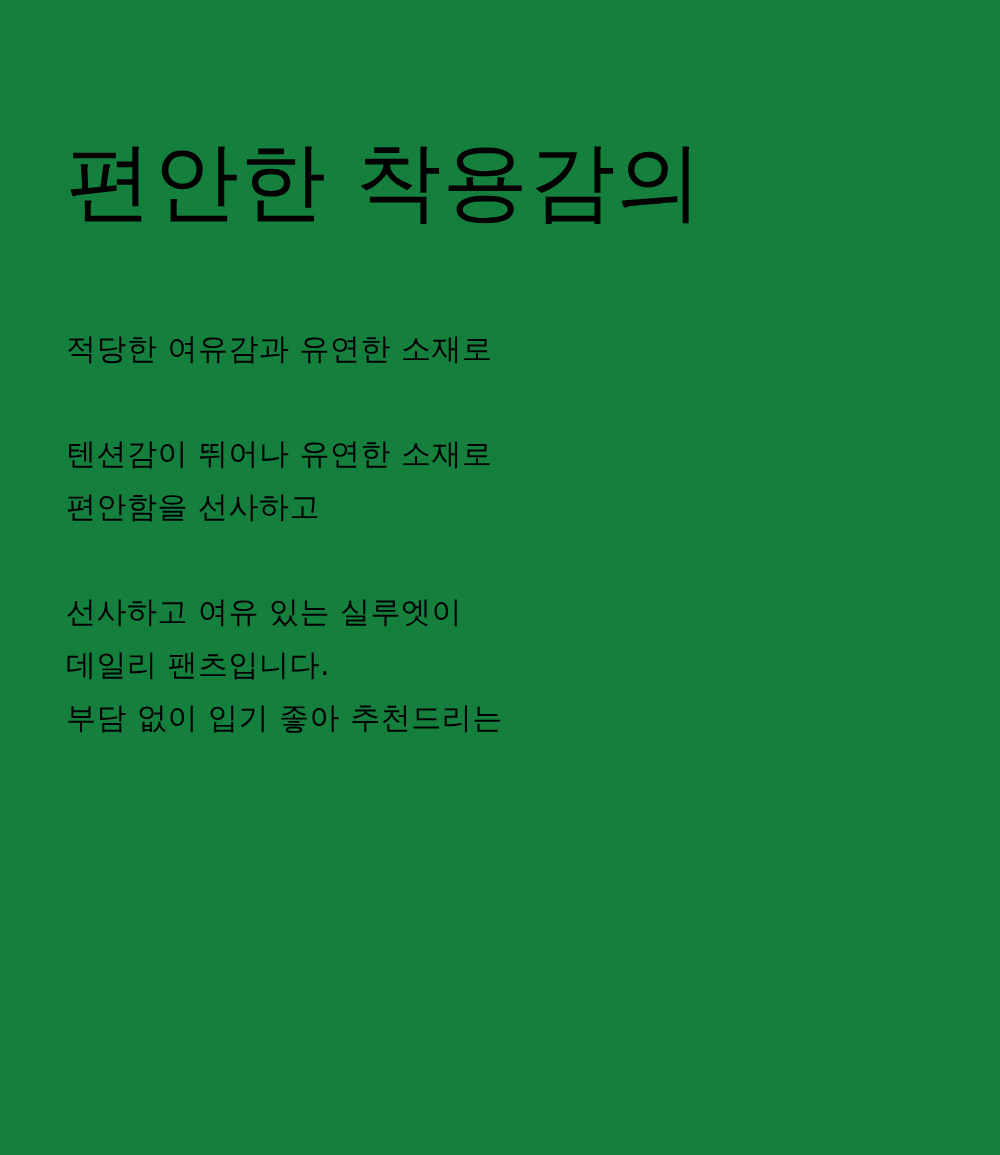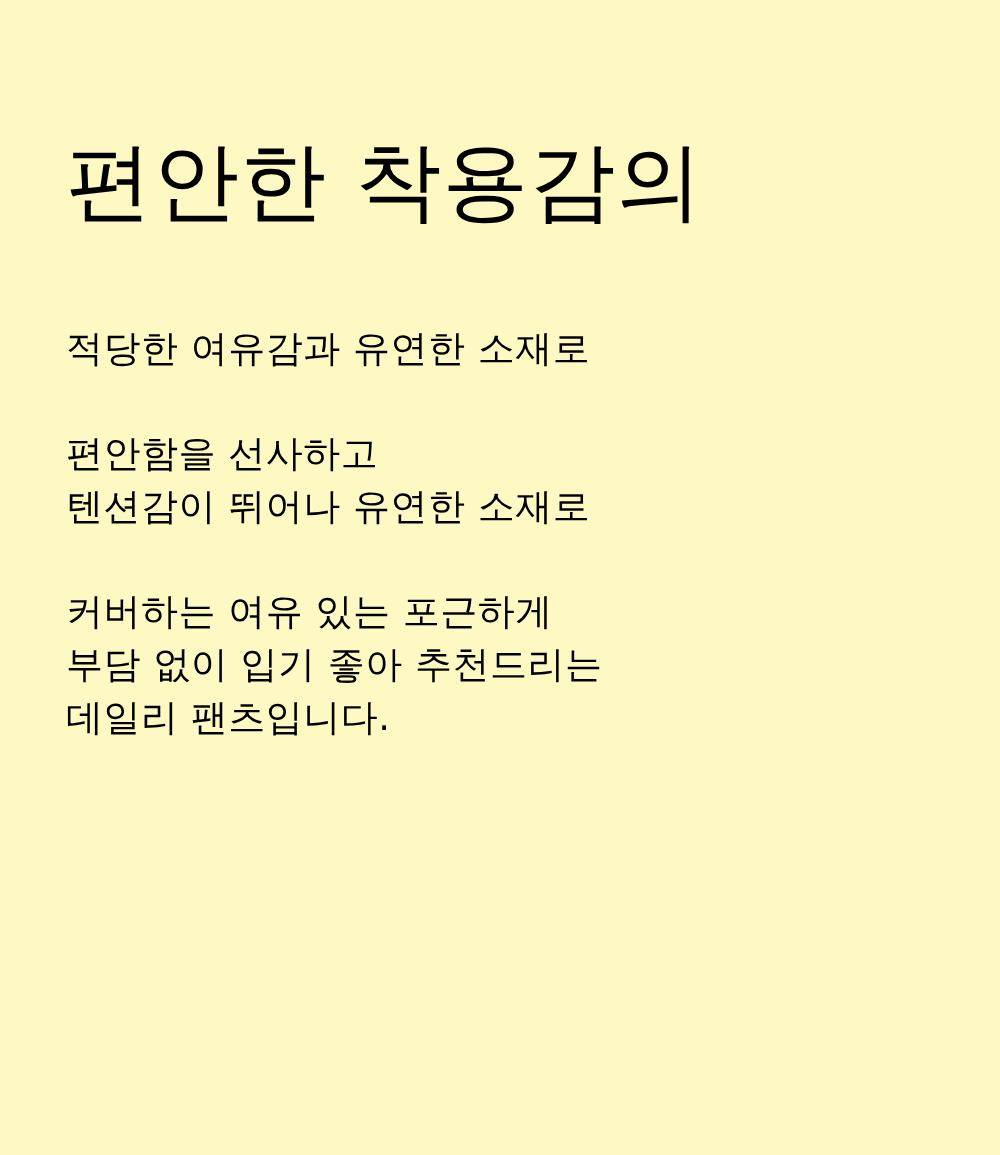--- a/index.html
+++ b/index.html
@@ -4,21 +4,21 @@
 <style>
   html, body {
     margin: 0;
     padding: 0;
     background: #ffffff;
   }
   .page {
     position: relative;
     width: 1000px;
     height: 1155px;
-    background: #fef9c3;
+    background: #15803d;
     overflow: hidden;
     box-sizing: border-box;
     padding: 125px 60px 0 66px;
     color: #000000;
   }
   .heading {
     margin: 0;
     font-family: "DejaVu Serif", "Liberation Serif", serif;
     color: #000000;
   }
@@ -34,21 +34,21 @@
   }
   .heading-line.bold {
     font-weight: 700;
   }
   .body-copy {
     font-family: "DejaVu Sans", "Liberation Sans", sans-serif;
     color: #000000;
   }
   .para {
     margin: 0;
-    font-size: 37px;
+    font-size: 30px;
     line-height: 53px;
     letter-spacing: 0.5px;
   }
   .para.first {
     margin-top: 85px;
   }
   .para + .para {
     margin-top: 52px;
   }
   .para-line {
@@ -65,24 +65,24 @@
     <span class="heading-line light">편안한 착용감의</span>
   </h1>
 
   <div class="body-copy">
 
     <p class="para first">
       <span class="para-line">적당한 여유감과 유연한 소재로</span>
     </p>
 
     <p class="para">
+      <span class="para-line">텐션감이 뛰어나 유연한 소재로</span>
       <span class="para-line">편안함을 선사하고</span>
-      <span class="para-line">텐션감이 뛰어나 유연한 소재로</span>
     </p>
 
     <p class="para">
-      <span class="para-line">커버하는 여유 있는 포근하게</span>
+      <span class="para-line">선사하고 여유 있는 실루엣이</span>
+      <span class="para-line">데일리 팬츠입니다.</span>
       <span class="para-line">부담 없이 입기 좋아 추천드리는</span>
-      <span class="para-line">데일리 팬츠입니다.</span>
     </p>
 
   </div>
 </div>
 
 </body></html>

